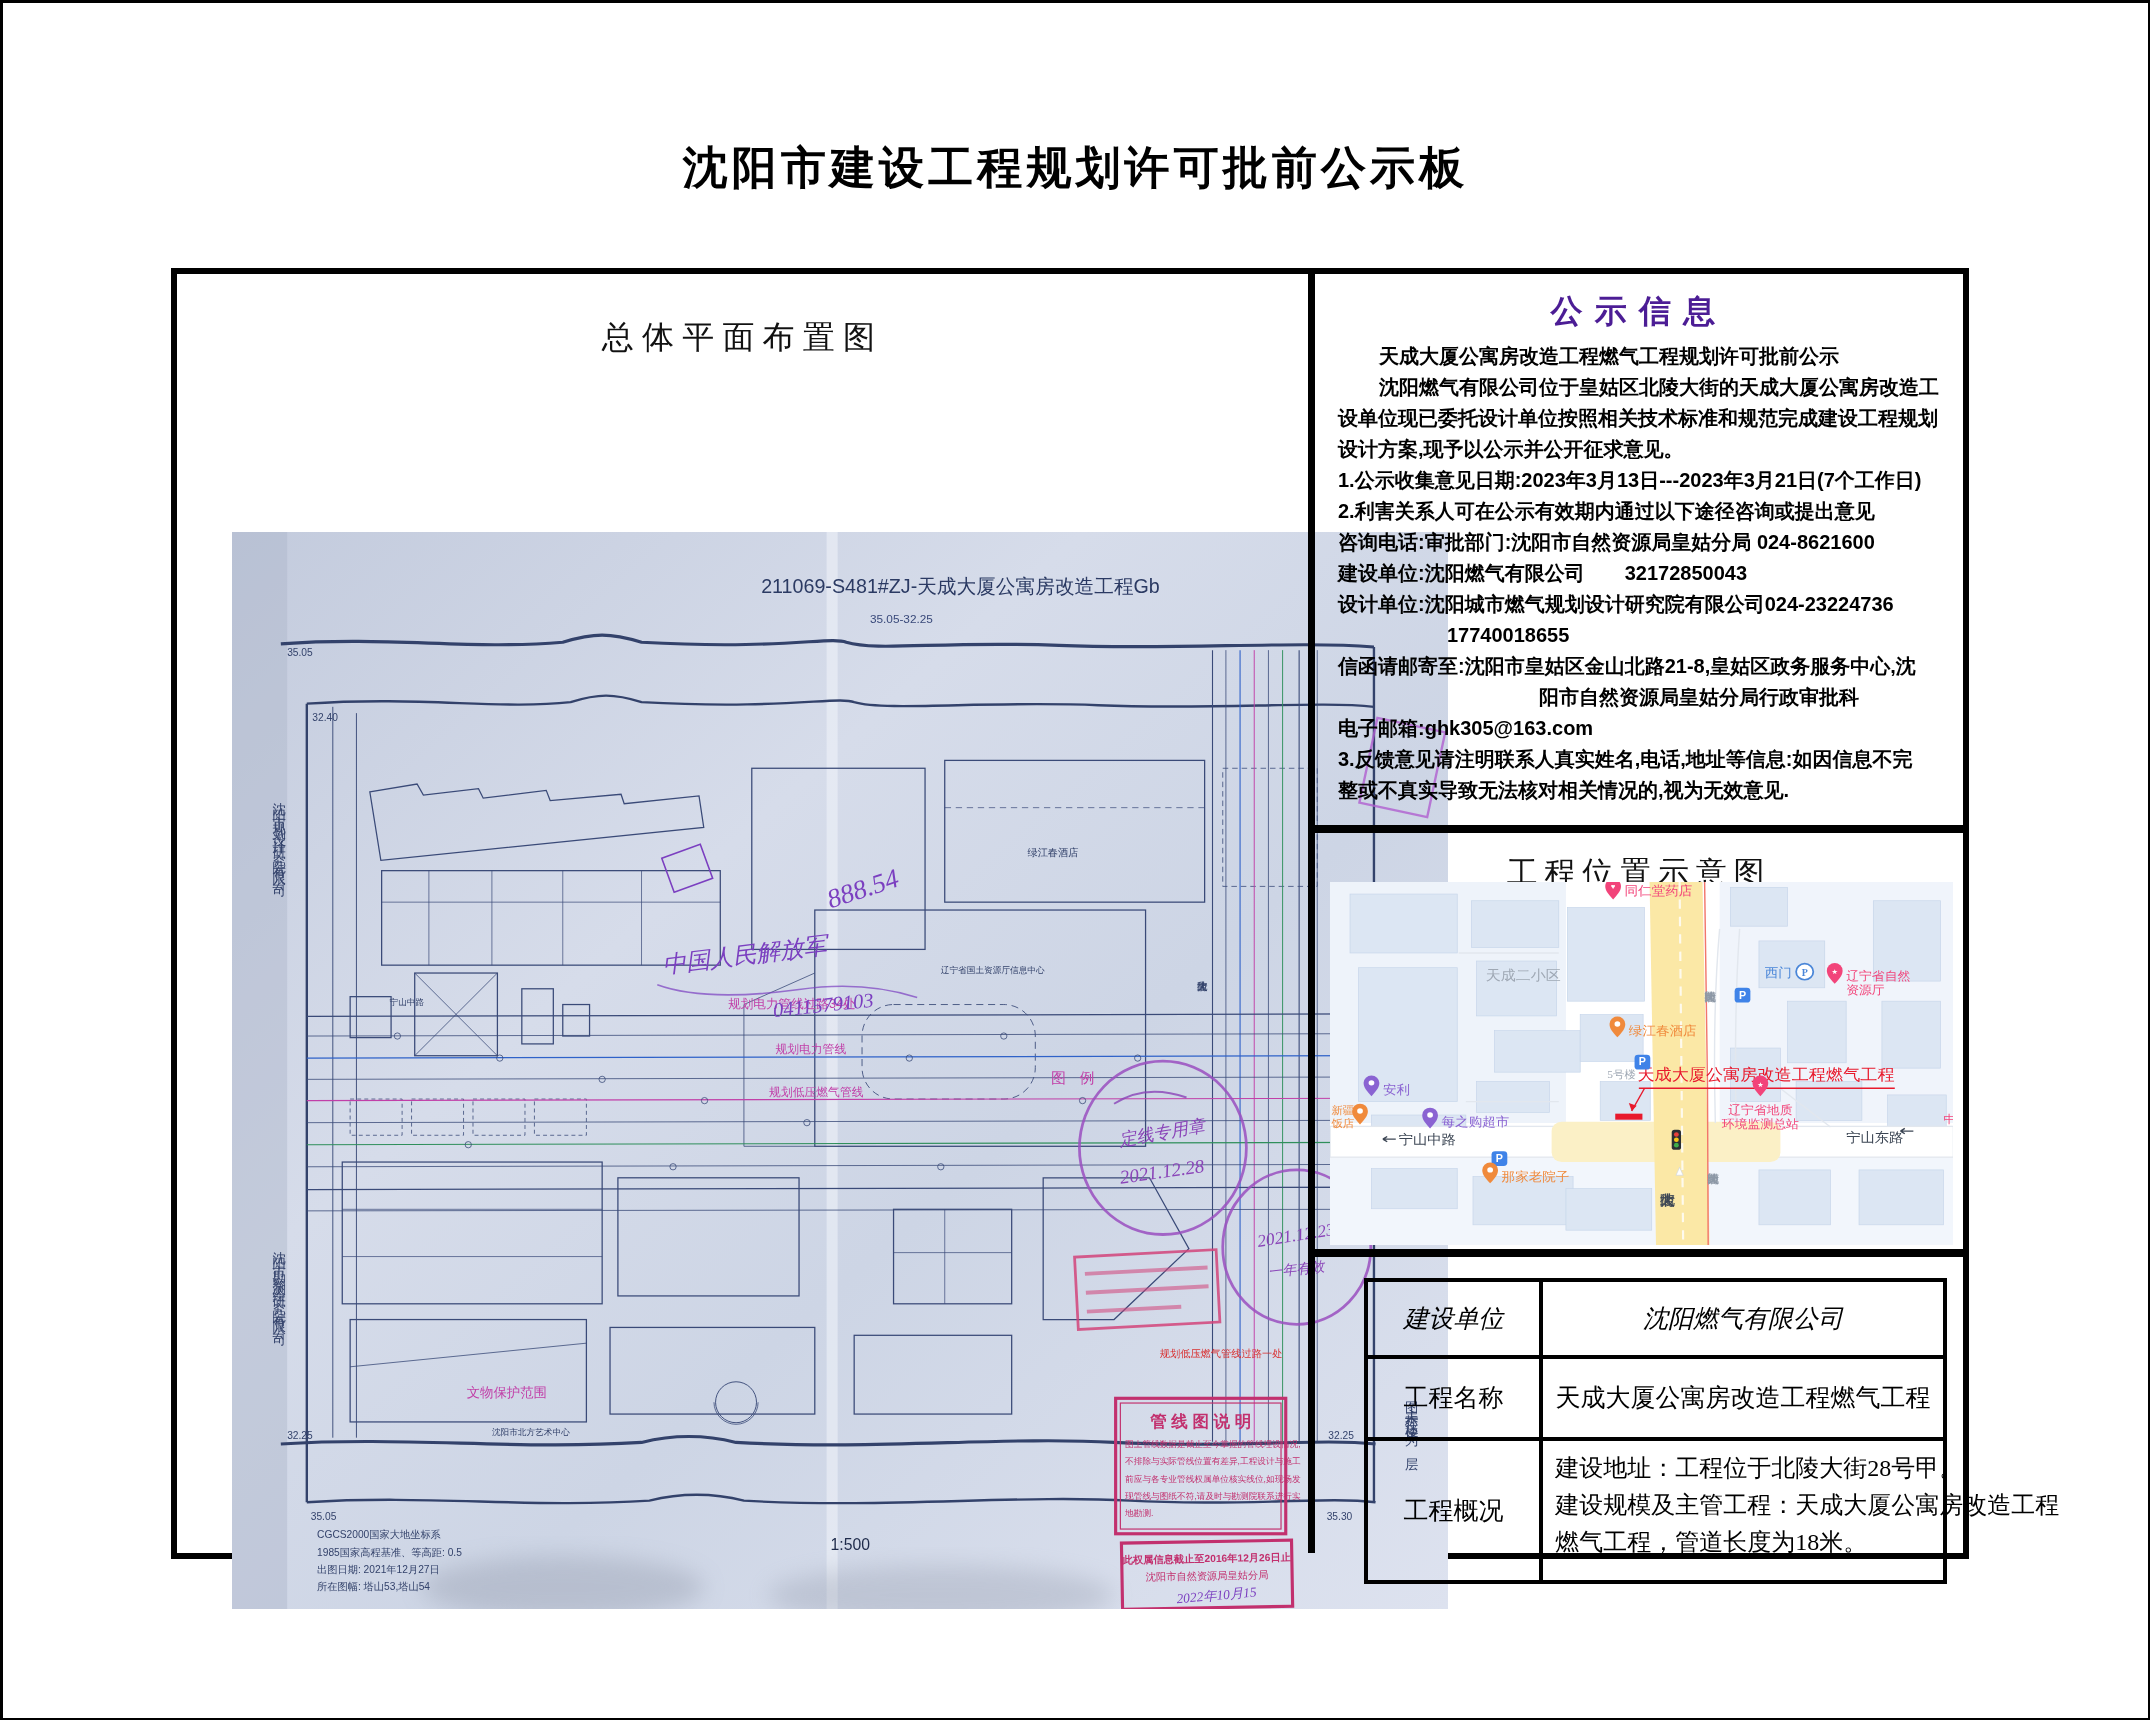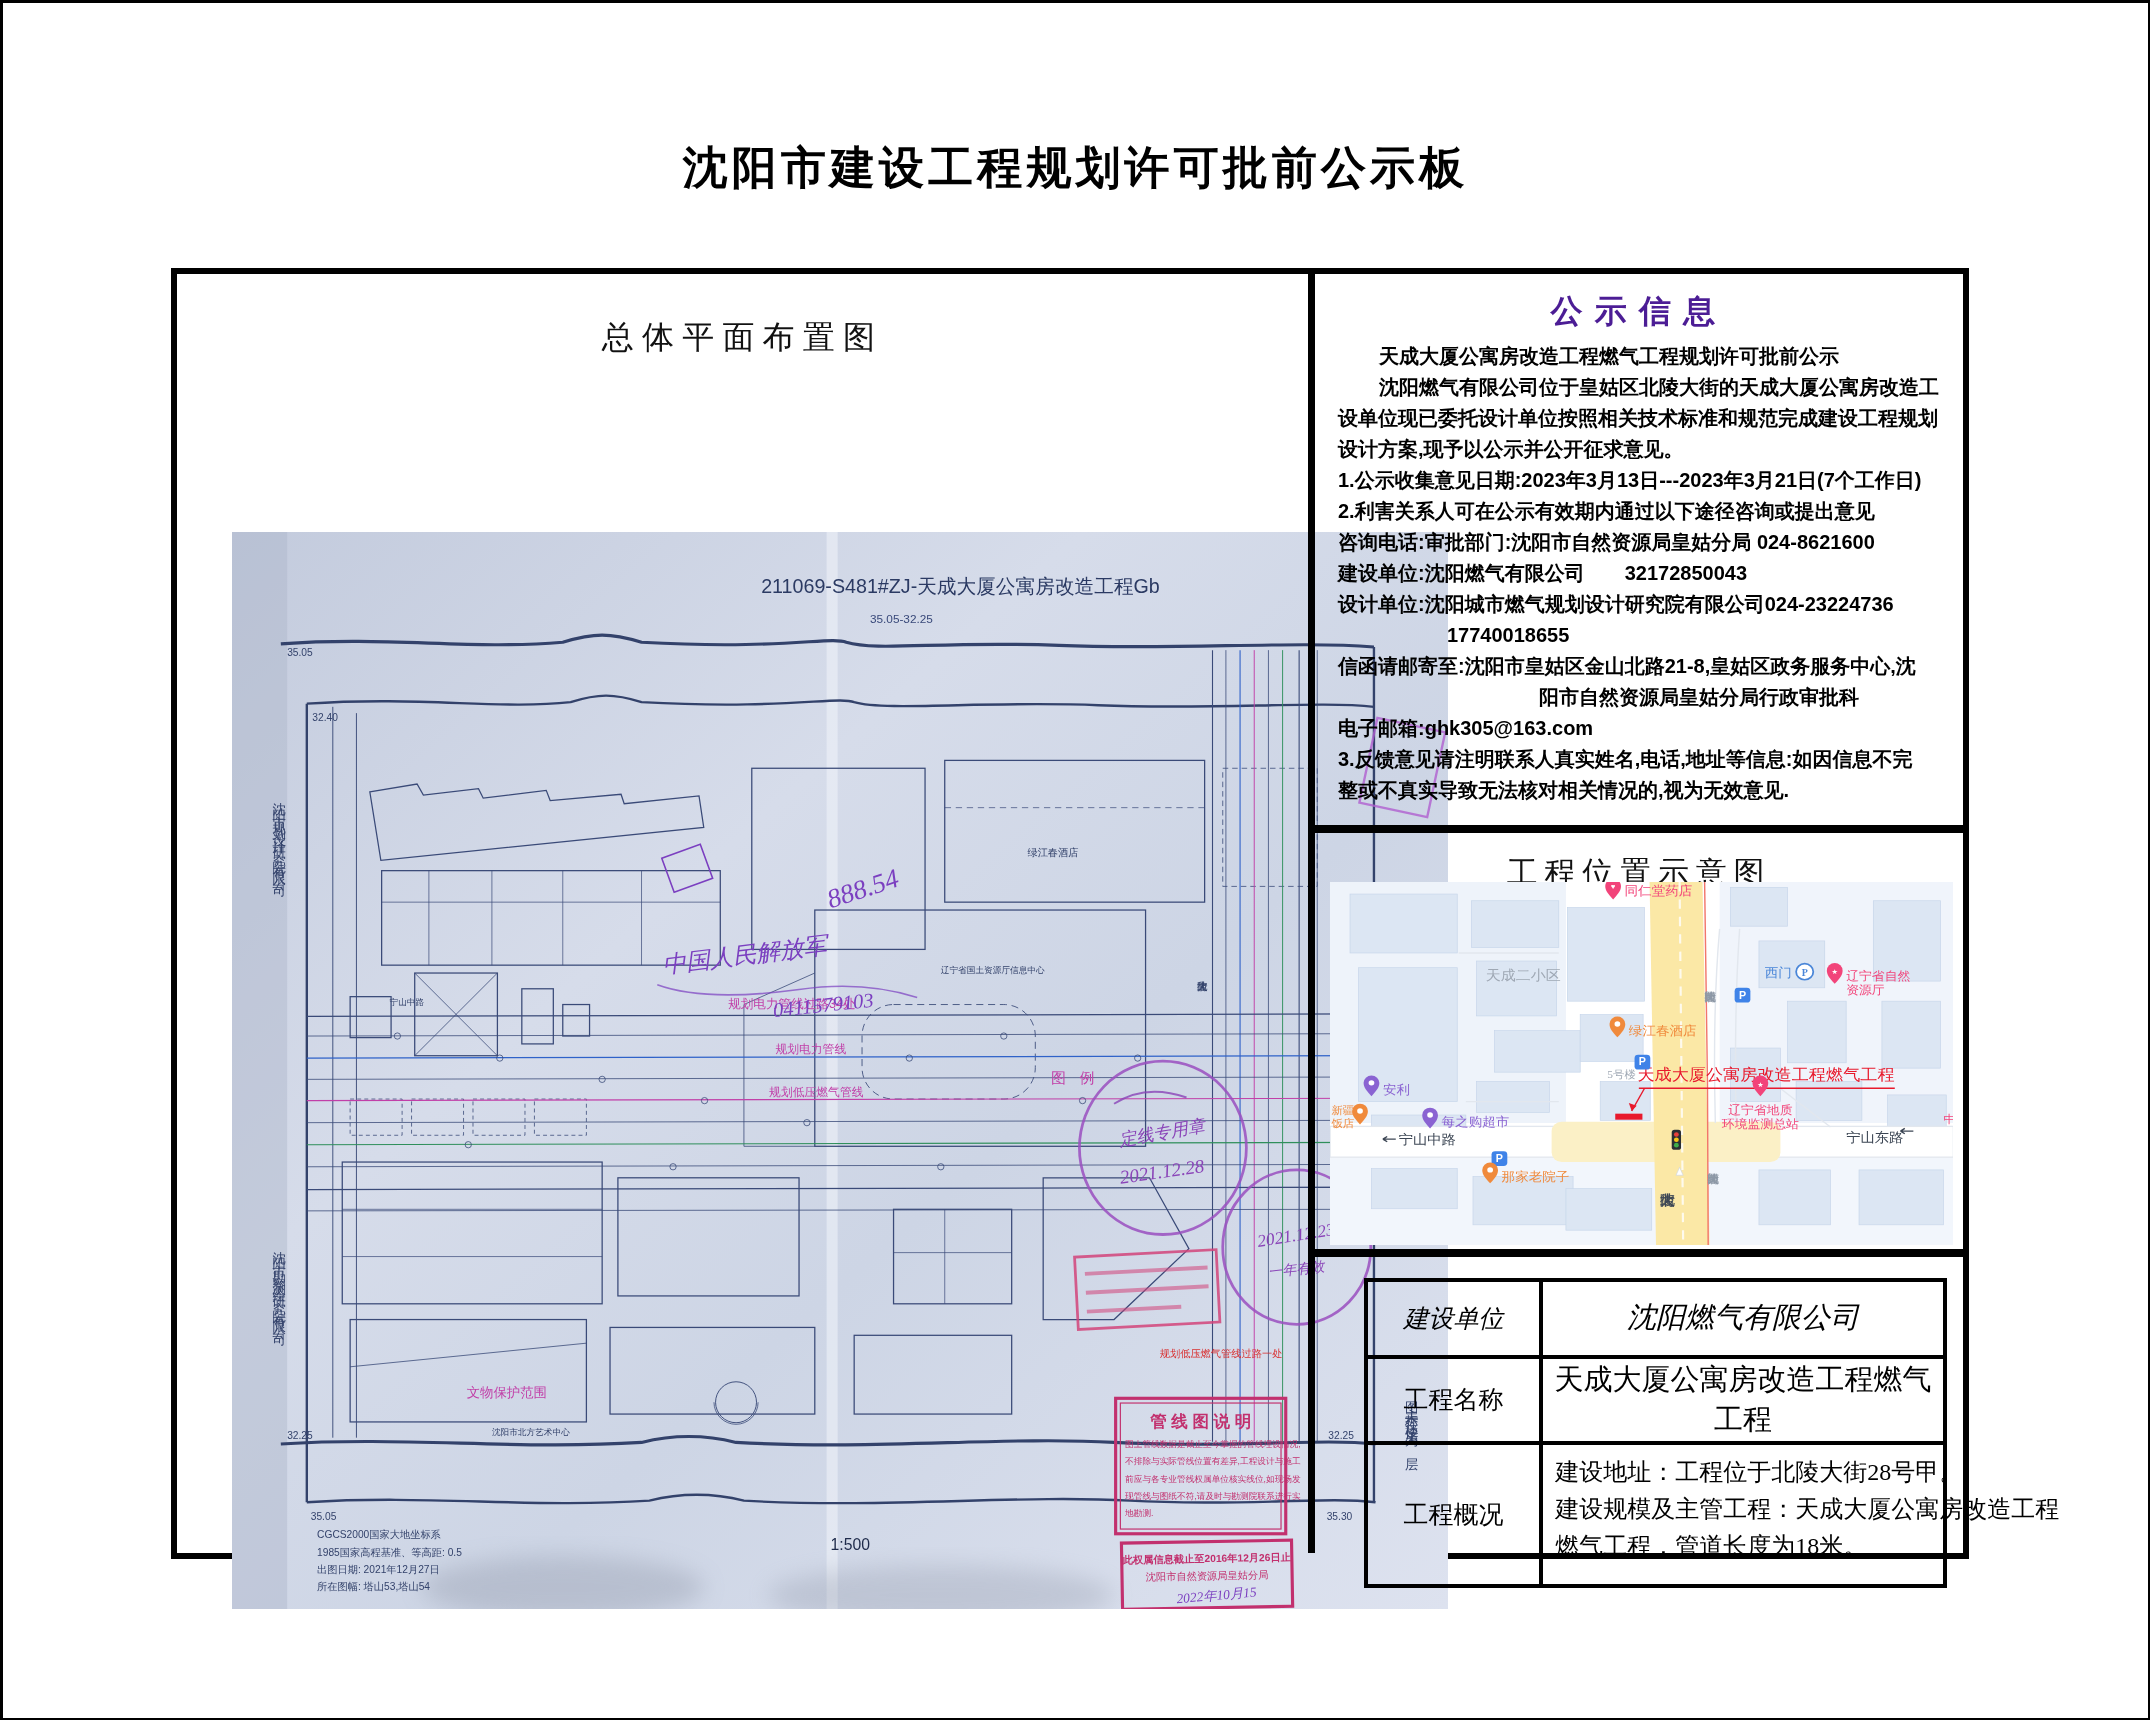--- a/index.html
+++ b/index.html
@@ -31,21 +31,21 @@
   .loc-heading{margin-top:19px;text-align:center;font-family:"Liberation Serif", serif;
       font-size:31px;letter-spacing:6.8px;color:#111;}
   .map-wrap{position:absolute;left:15px;right:9.6px;top:49px;bottom:4.1px;}
   .map-wrap svg{width:100%;height:100%;display:block;}
   
   .tbl-sect{position:absolute;top:983px;left:0;width:100%;bottom:0;}
   table.ptable{border-collapse:collapse;margin:20.5px 0 0 49px;width:583px;table-layout:fixed;
       font-family:"Liberation Serif", serif;}
   table.ptable td{border:4.1px solid #000;}
   td.plabel{width:169px;text-align:center;font-size:25px;color:#000;}
-  td.pvalue{text-align:center;font-size:29px;color:#000;}
+  td.pvalue{text-align:center;font-size:25px;color:#000;}
   tr.r1 td{height:71px;font-style:italic;}
   tr.r2 td{height:76px;}
   tr.r3 td{height:120px;}
   td.poverview{vertical-align:top;padding:9.6px 12.3px;font-size:24px;line-height:1.55;text-align:left;}
   .ovline{white-space:nowrap;}
   
   .vtext{writing-mode:vertical-rl;text-orientation:upright;}
 </style>
 </head>
 <body>

